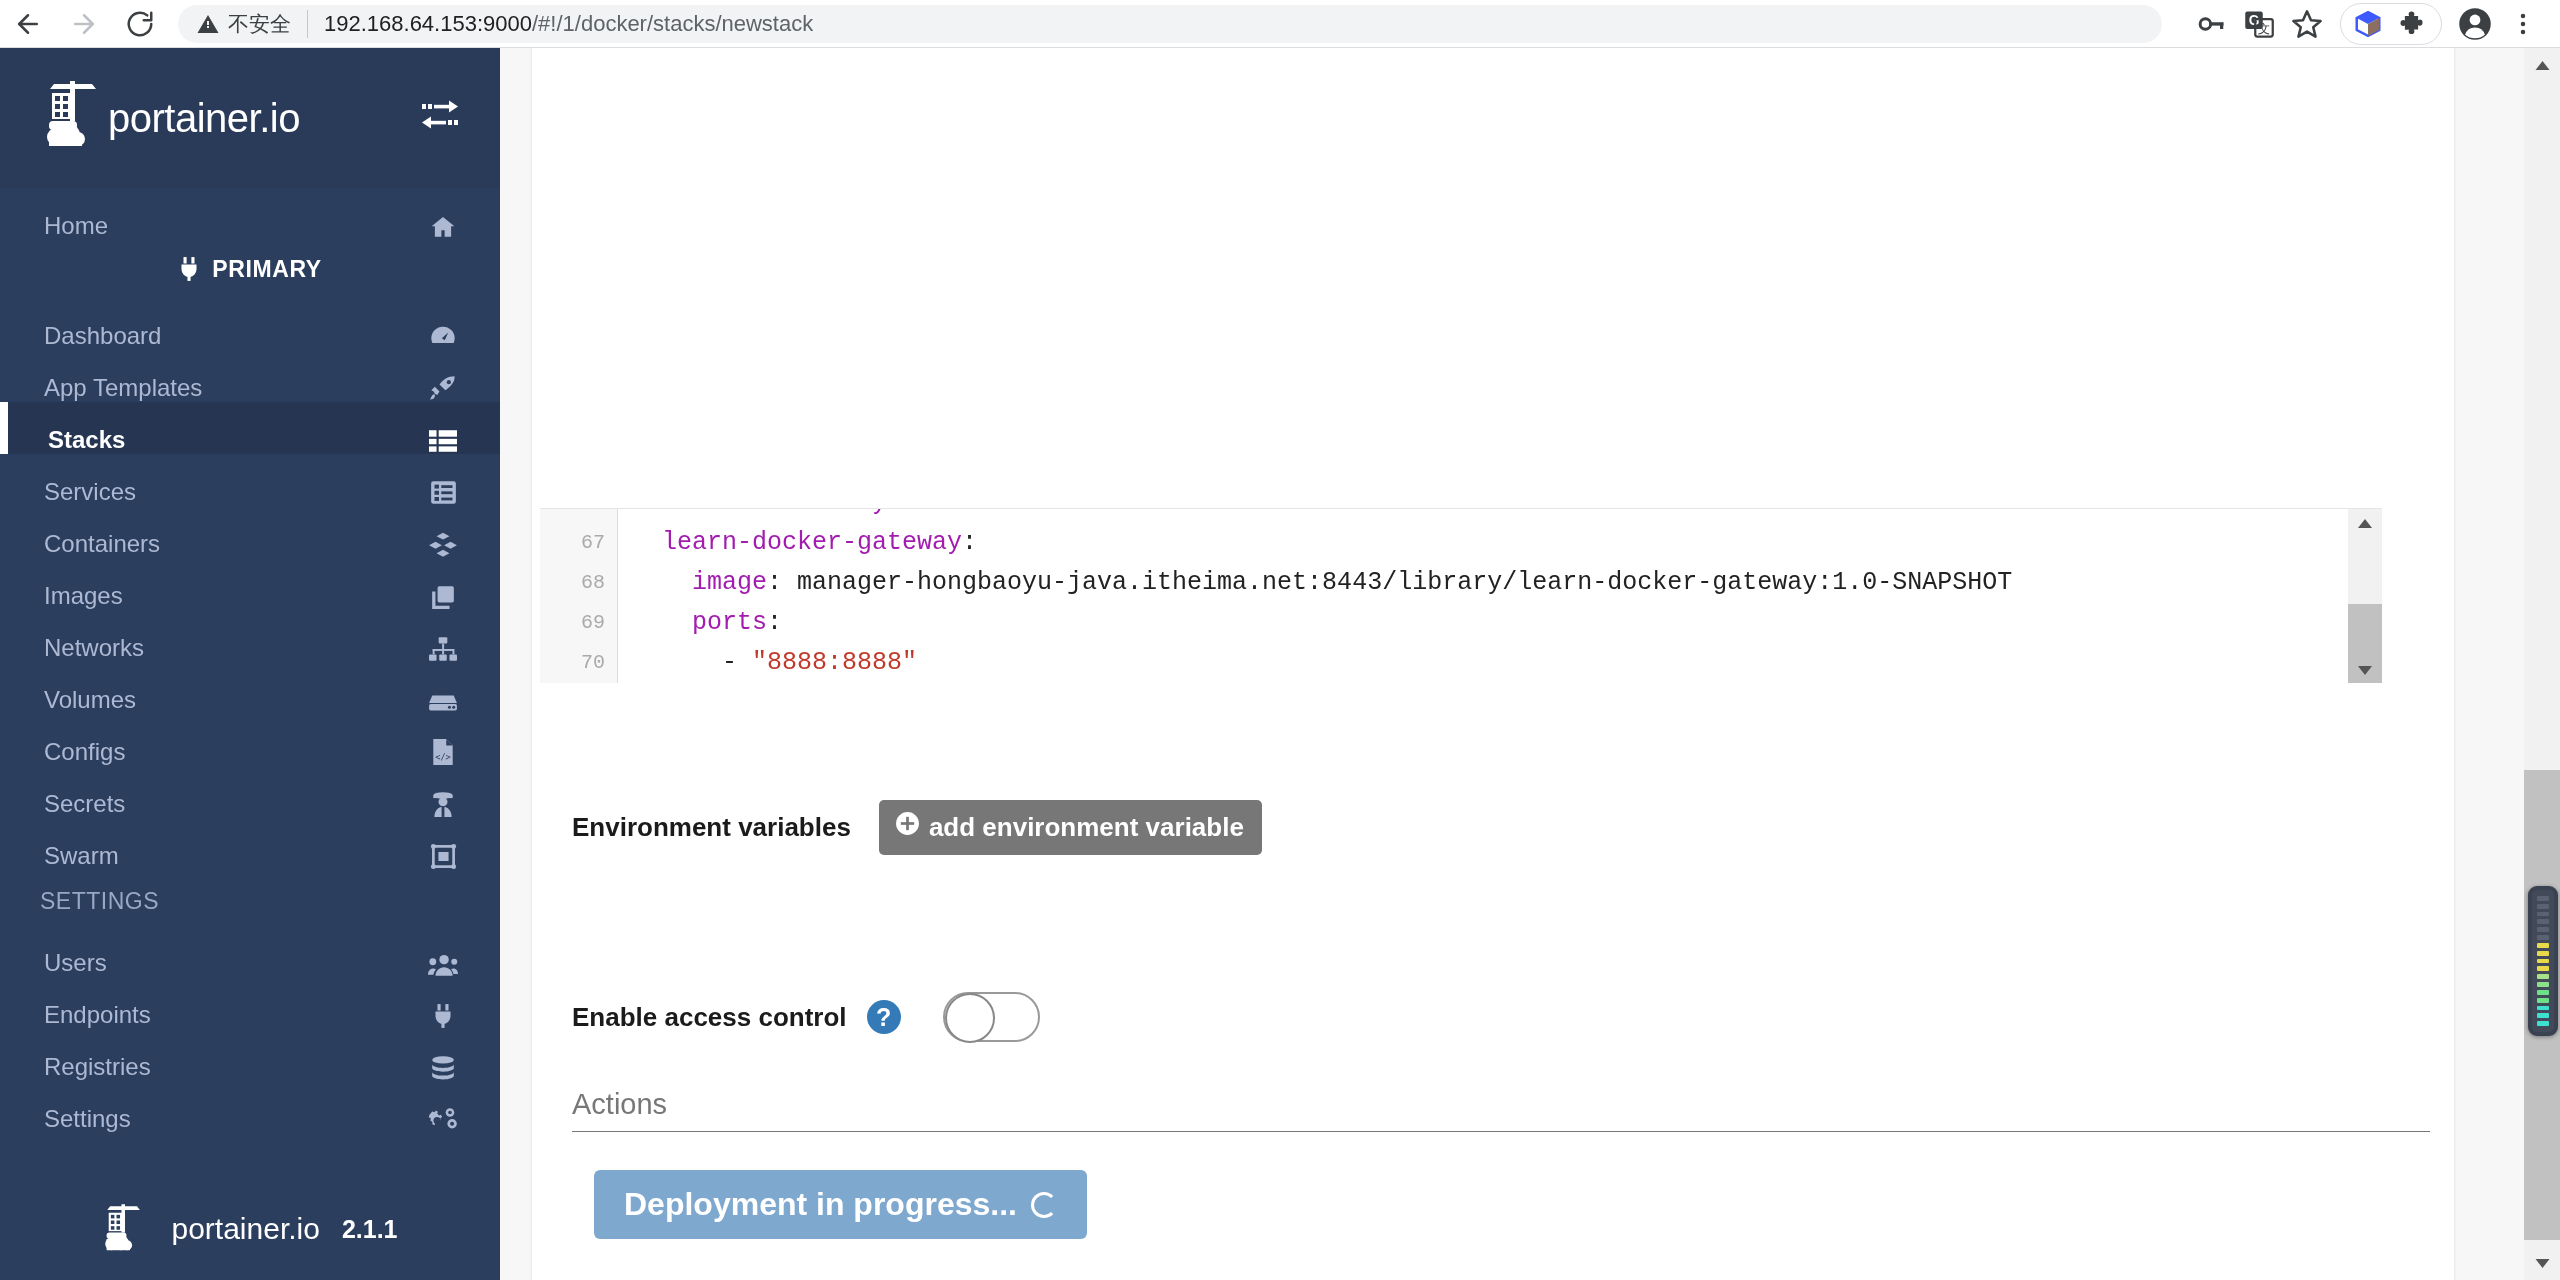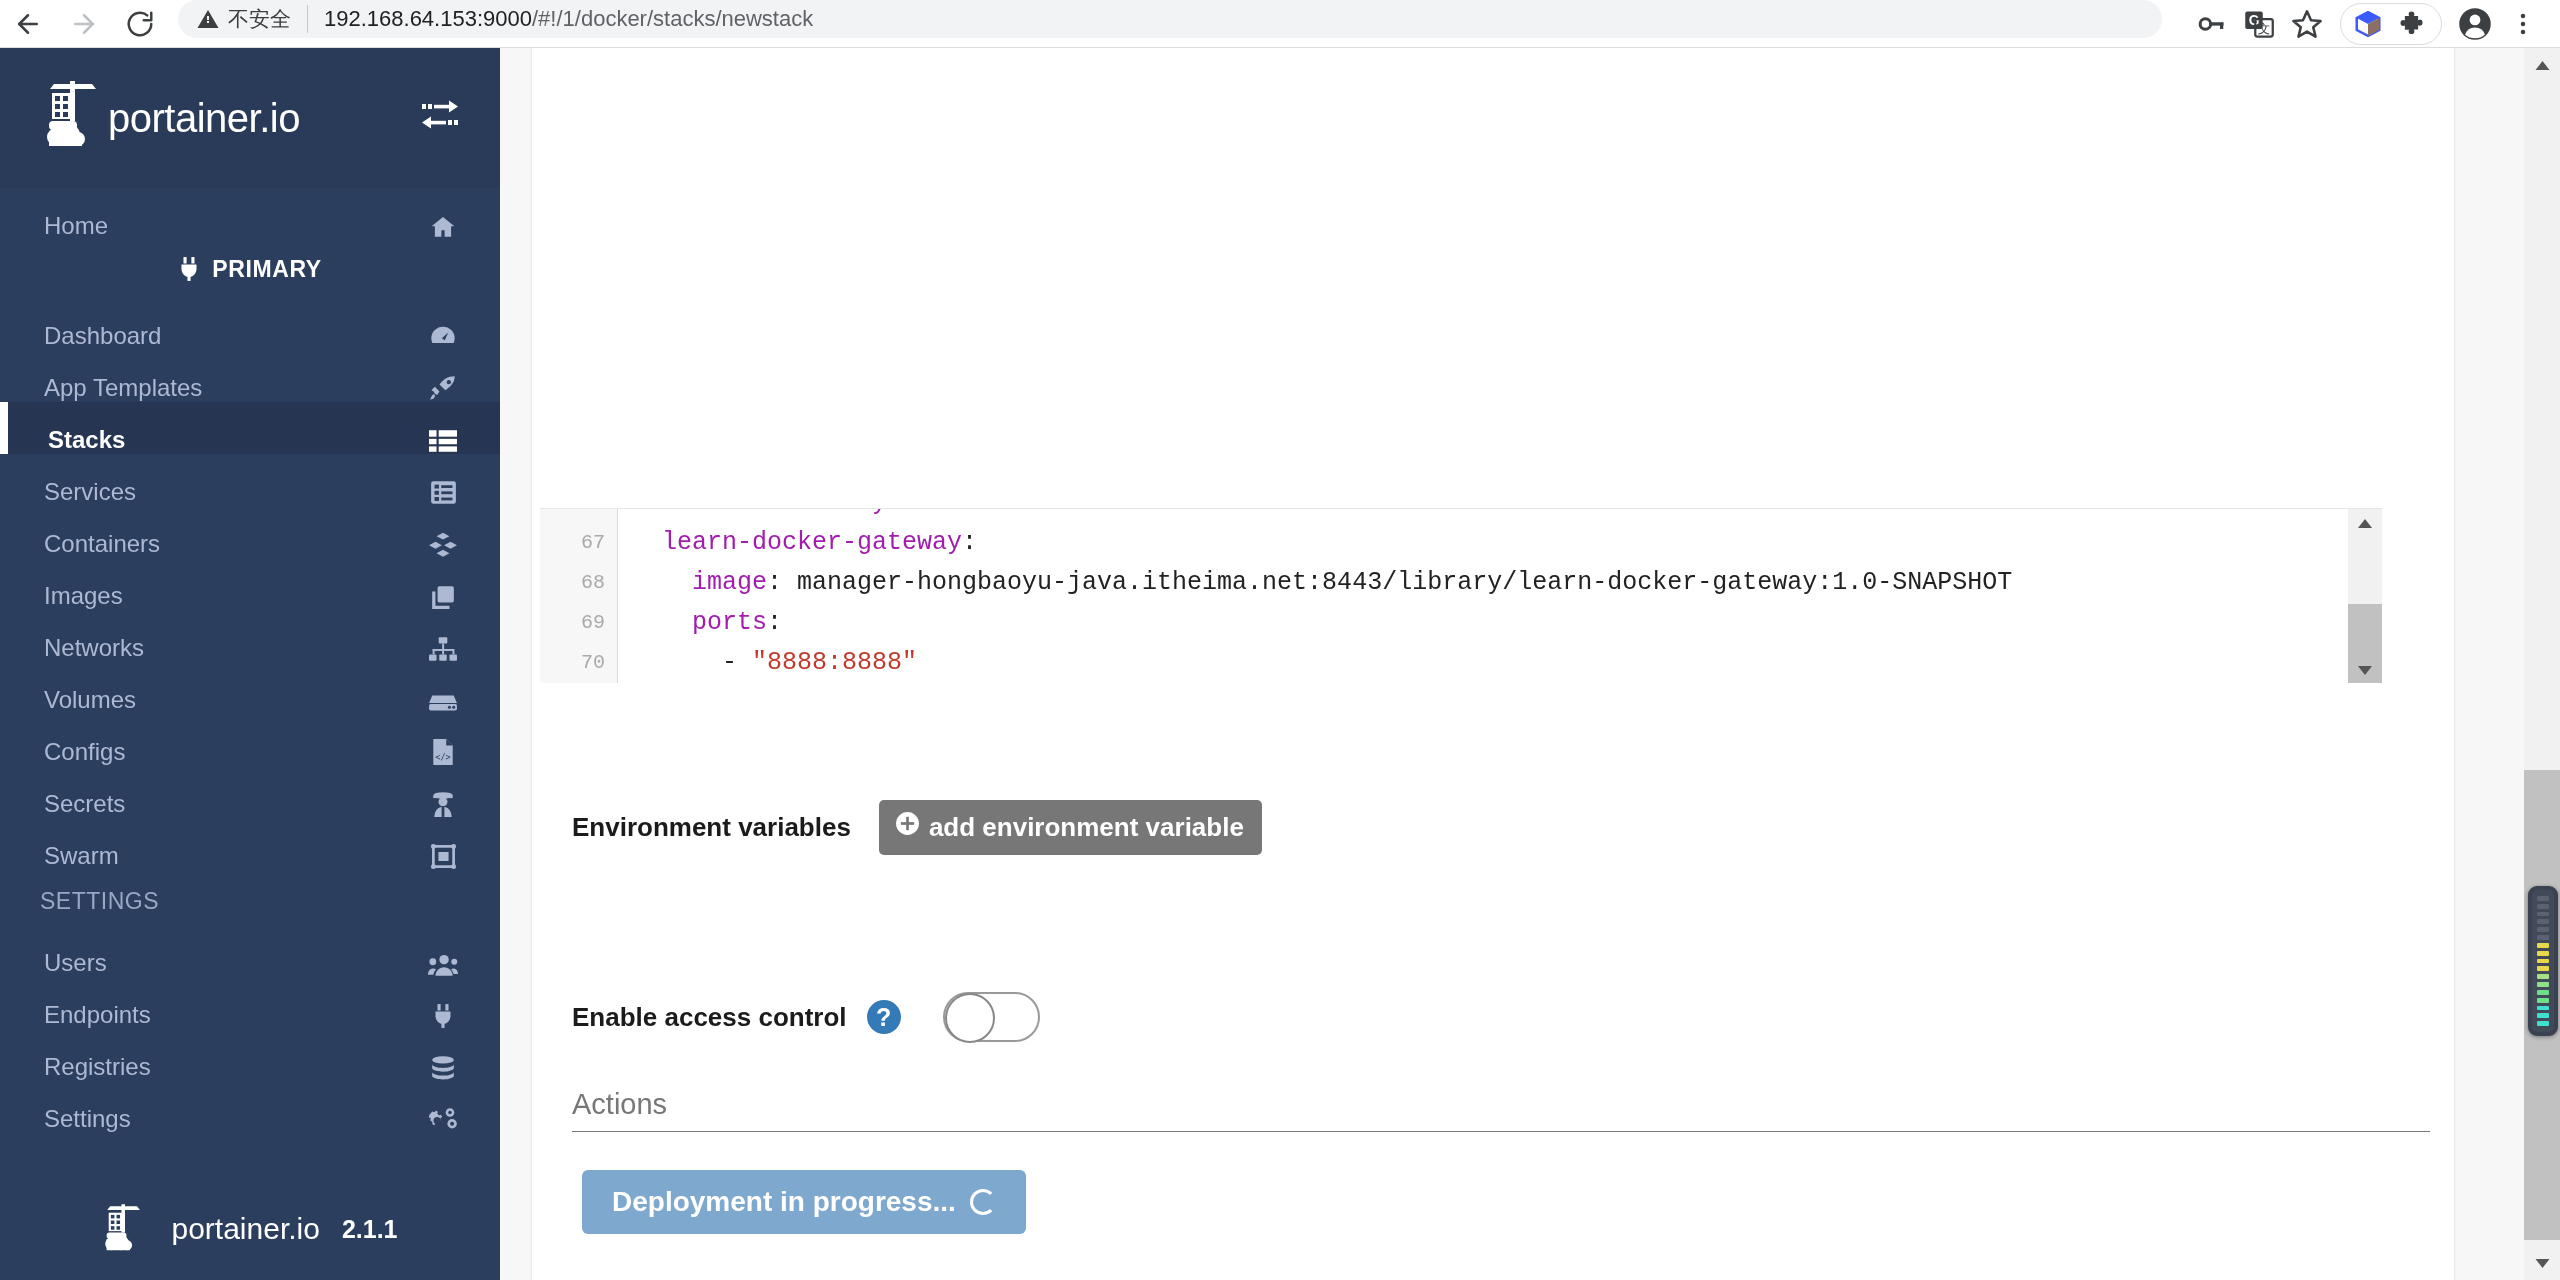--- a/index.html
+++ b/index.html
@@ -8,21 +8,21 @@
     font-family: "Liberation Sans", sans-serif;
     background: #ffffff;
     overflow: hidden;
   }
 
   
   #browser-bar {
     position: absolute; left: 0; top: 0;
     width: 2560px; height: 48px;
     background: #ffffff;
-    display: flex; 
+    display: flex; align-items: center;
   }
   .nav-btn {
     width: 56px; height: 48px;
     display: flex; align-items: center; justify-content: center;
     color: #3c4043;
   }
   .nav-btn.disabled { color: #bdc1c6; }
   #omnibox {
     flex: 1;
     height: 38px;
@@ -240,25 +240,26 @@
     position: relative;
   }
   .toggle .knob {
     position: absolute; left: 0px; top: -1px;
     width: 50px; height: 50px; border-radius: 50%;
     background: #ffffff; border: 2px solid #888;
   }
   .btn-primary {
     background: #7fa8ce; color: #ffffff;
     border: none; border-radius: 6px;
-    font-size: 28px; font-weight: bold;
+    font-size: 32px; font-weight: bold;
     padding: 16px 30px;
     display: inline-flex; align-items: center; gap: 14px;
     font-family: "Liberation Sans", sans-serif;
     cursor: pointer;
+    margin-left: 12px;
   }
   .spinner {
     width: 26px; height: 26px;
     border: 3px solid #ffffff;
     border-right-color: transparent;
     border-radius: 50%;
     display: inline-block;
   }
 
   

